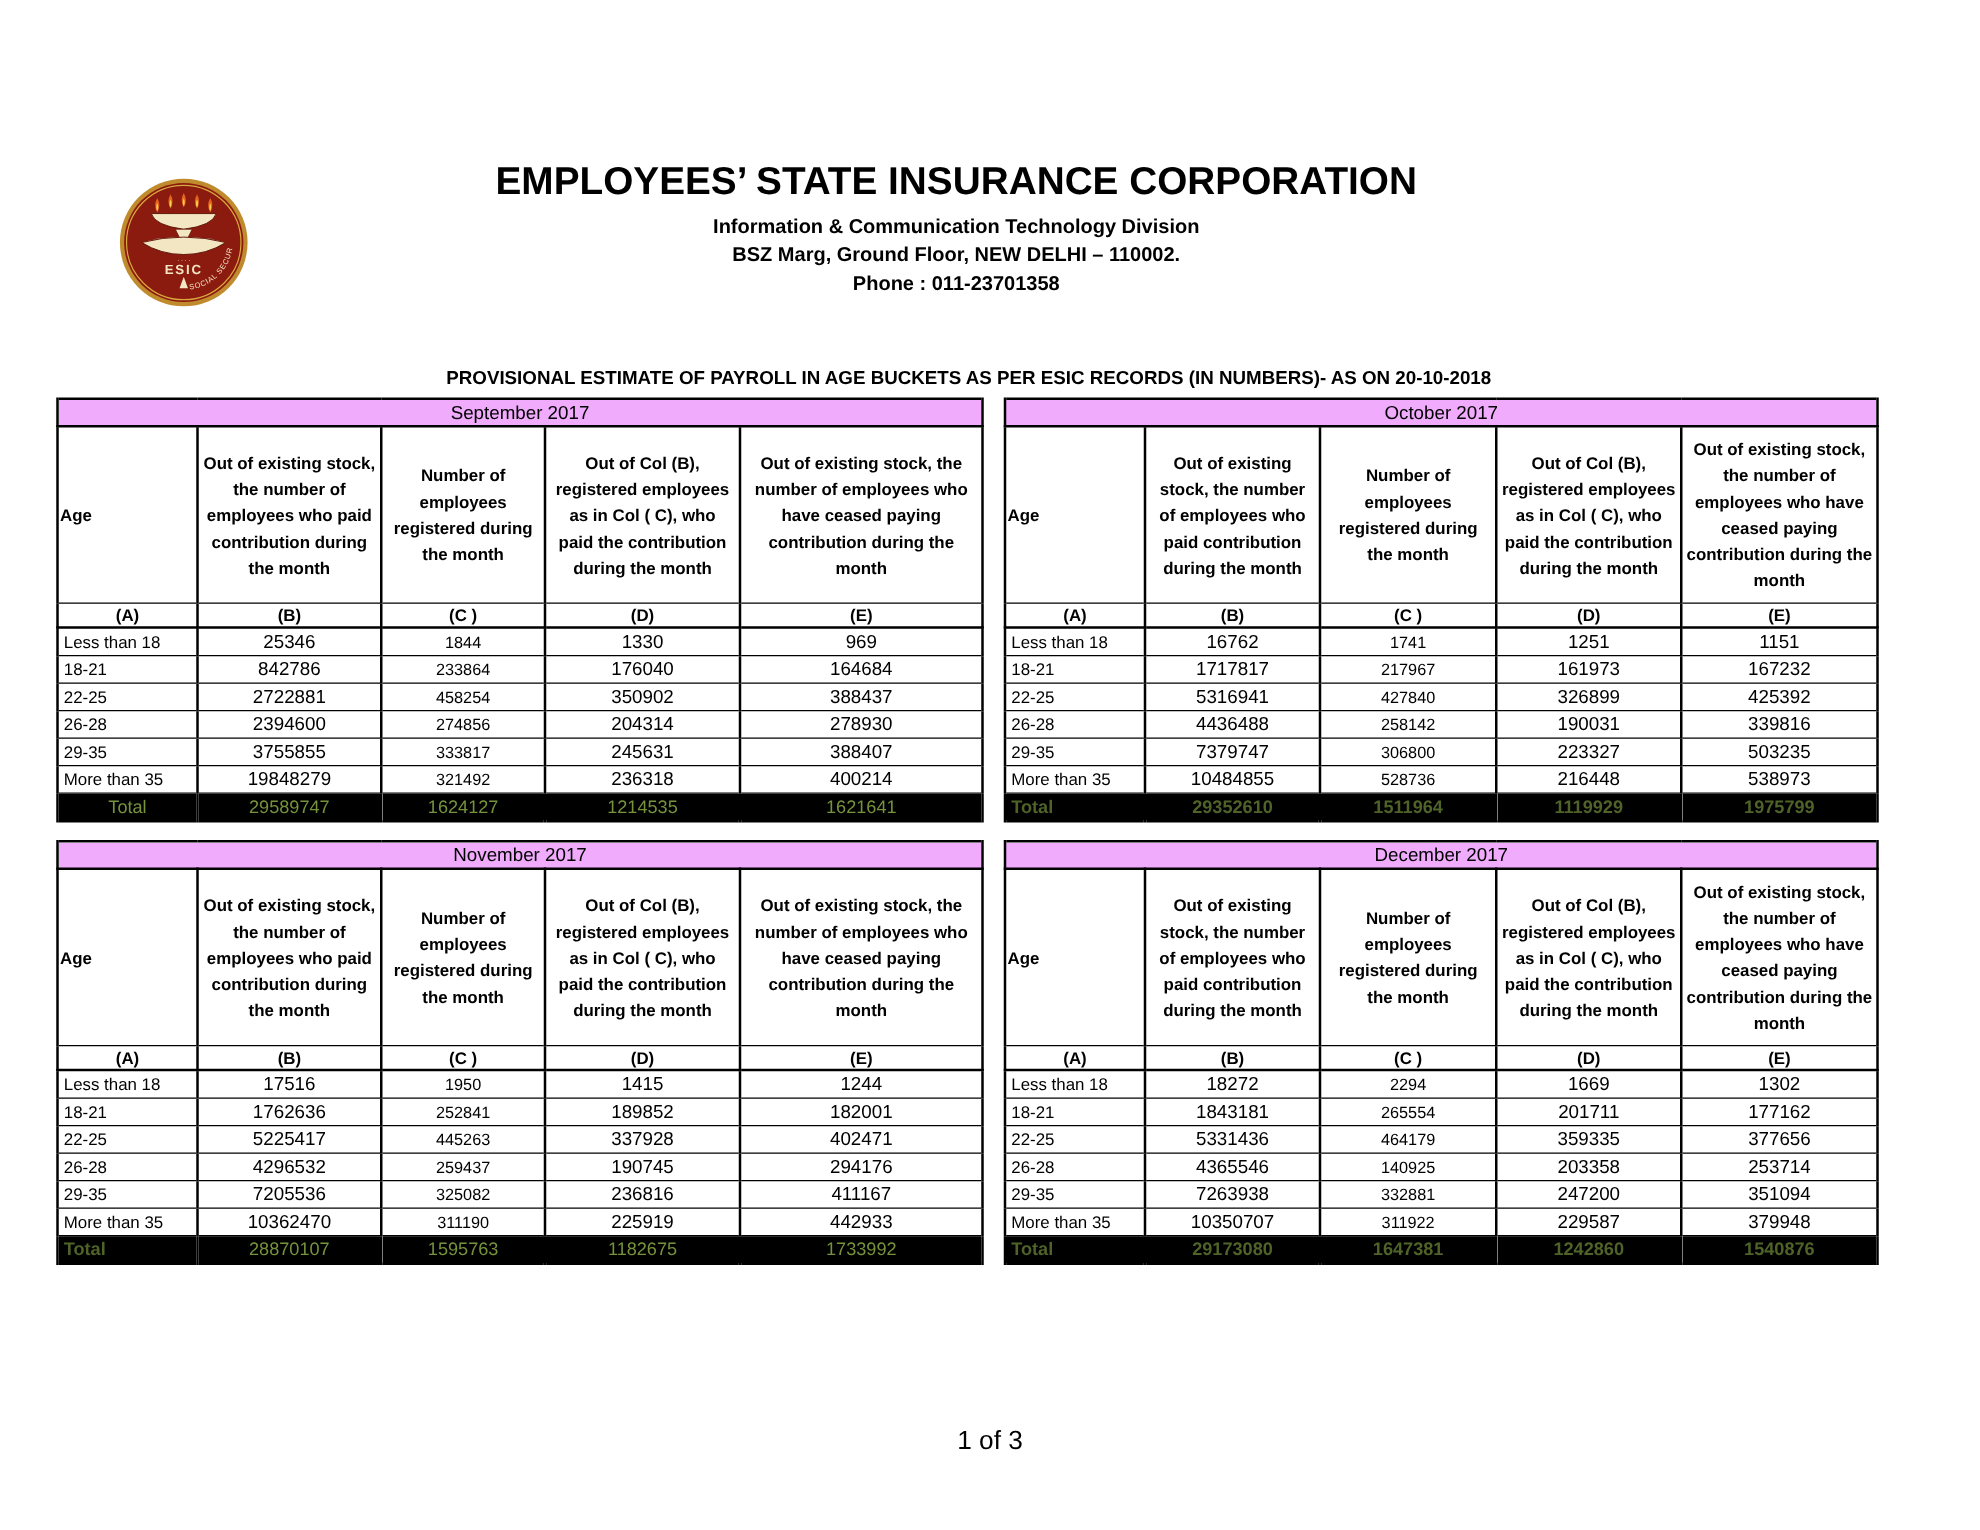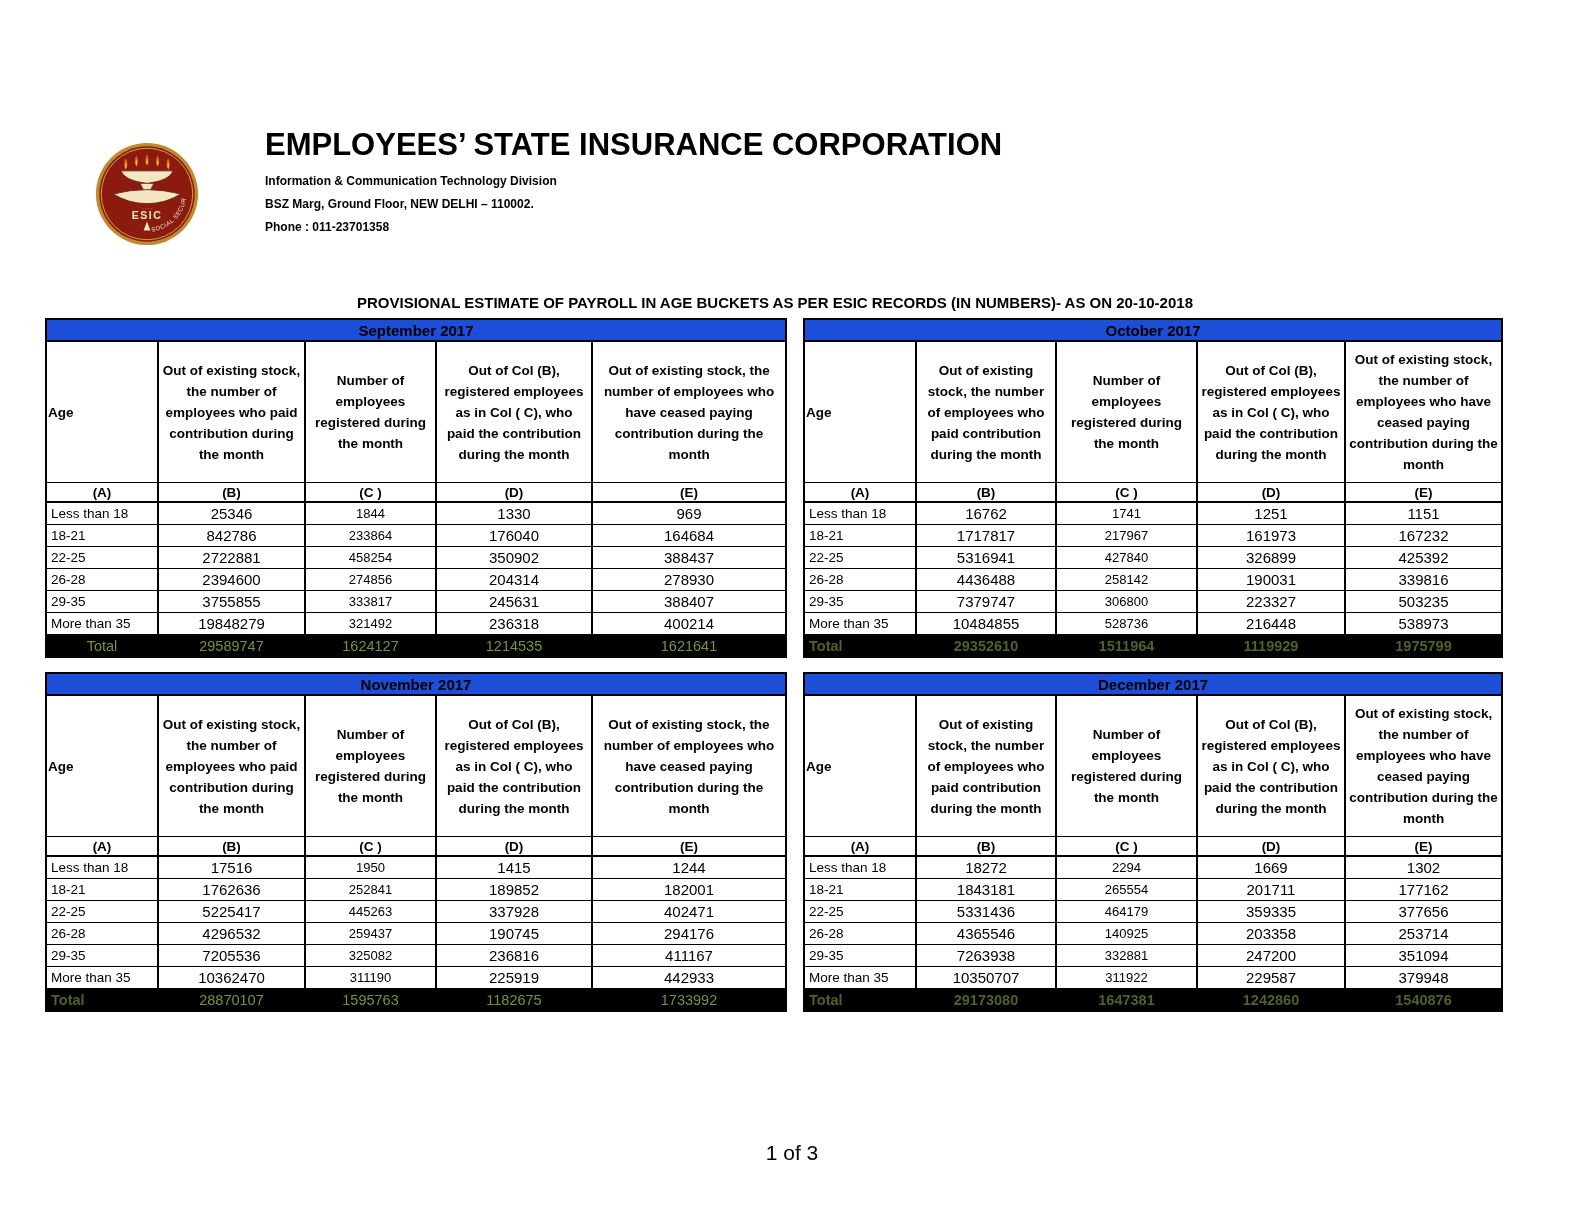--- a/index.html
+++ b/index.html
@@ -1,23 +1,23 @@
 <!DOCTYPE html>
 <html><head>
 <meta charset="utf-8">
 <style>
   html,body{margin:0;padding:0;background:#ffffff;}
   body{width:1584px;height:1224px;position:relative;font-family:"Liberation Sans",sans-serif;color:#000;overflow:hidden;}
   .page{position:absolute;inset:0;background:#fff;}
 
   
   .logo{position:absolute;left:94px;top:141px;width:106px;height:106px;}
-  .header-block{position:absolute;left:265px;top:127px;width:1000px;}
+  .header-block{position:absolute;left:265px;top:127px;width:1000px;text-align:center;}
   .org-title{font-size:31px;font-weight:bold;letter-spacing:0px;margin-bottom:7px;}
-  .sub-line{font-size:12px;font-weight:bold;line-height:23px;}
+  .sub-line{font-size:16px;font-weight:bold;line-height:23px;}
   .report-heading{position:absolute;left:45px;top:294px;width:1460px;text-align:center;font-size:15px;font-weight:bold;}
 
   
   .tbl-wrap{position:absolute;}
   .pos-t0{left:45px;top:318px;width:740px;}
   .pos-t1{left:803px;top:318px;width:698px;}
   .pos-t2{left:45px;top:672px;width:612px;}
   .pos-t3{left:803px;top:672px;width:636px;}
 
   table.tbl{border-collapse:collapse;table-layout:fixed;width:100%;border:2px solid #000;}
@@ -27,21 +27,21 @@
   .tbl-left col:nth-child(2){width:147px;}
   .tbl-left col:nth-child(3){width:131px;}
   .tbl-left col:nth-child(4){width:156px;}
   .tbl-left col:nth-child(5){width:194px;}
   .tbl-right col:nth-child(1){width:112px;}
   .tbl-right col:nth-child(2){width:140px;}
   .tbl-right col:nth-child(3){width:141px;}
   .tbl-right col:nth-child(4){width:148px;}
   .tbl-right col:nth-child(5){width:157px;}
 
-  td.banner-cell{height:20px;background:#1d4ed8;font-size:15px;font-weight:bold;text-align:center;border-bottom:2px solid #000;}
+  td.banner-cell{height:20px;background:#f0abfc;font-size:15px;font-weight:normal;text-align:center;border-bottom:2px solid #000;}
   td.desc-cell{height:136px;font-size:13.5px;font-weight:bold;text-align:center;vertical-align:middle;line-height:21px;padding:2px 3px;}
   td.desc-cell.age-desc{text-align:left;padding-left:1px;}
   td.letter-cell{height:18px;font-size:13.5px;font-weight:bold;text-align:center;border-bottom:2px solid #000;}
   tr.data-row td{height:21px;}
   td.age-cell{font-size:13.5px;text-align:left;padding-left:4px;}
   td.num-cell{font-size:15px;text-align:center;}
   td.num-cell.small-num{font-size:13px;}
   tr.total-row td{height:21px;background:#000000;color:#76933c;font-size:14.5px;text-align:center;}
   tr.total-row td.t-left{text-align:left;padding-left:4px;}
   tr.total-row td.t-center{text-align:center;}

